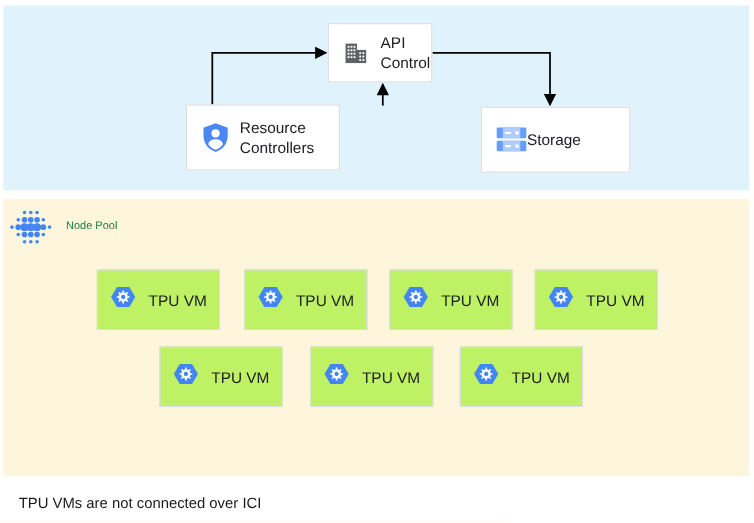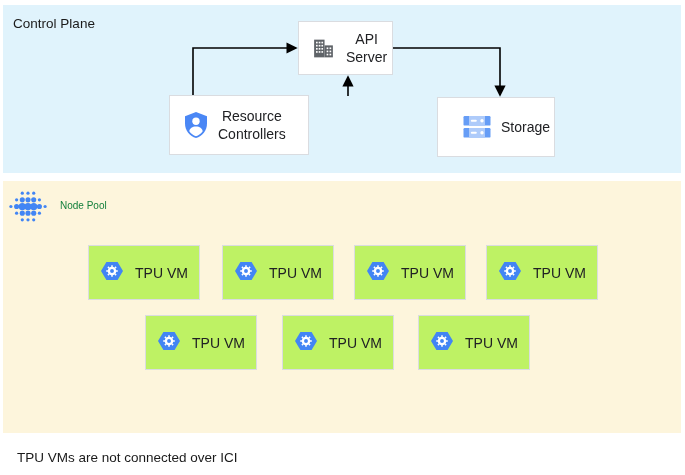--- a/index.html
+++ b/index.html
@@ -15,29 +15,29 @@
   .cp-title {
     position:absolute; left:11px; top:16px; width:86px; text-align:center;
     font-size:13.5px; line-height:15.5px; color:#1a1a1a;
   }
 
   .arrows { position:absolute; left:0; top:0; z-index:1; pointer-events:none; }
 
   .box {
     position:absolute; z-index:2; box-sizing:border-box;
     background:#ffffff; border:1px solid #dadce0;
-    display:flex; align-items:center;text-align:center;
+    display:flex; align-items:center;
   }
   .box .icon { flex:0 0 auto; display:flex; align-items:center; justify-content:center; }
   .lbl { font-size:14px; line-height:18px; color:#202124; white-space:pre; }
 
   .box-api        { left:298px; top:21px;  width:95px;  height:54px; padding-left:12px; gap:10px; }
   .box-rc         { left:123px; top:95px;  width:140px; height:60px; padding-left:13px; gap:9px;margin-left:46px; }
   .box-scheduler  { left:280px; top:96px;  width:140px; height:60px; padding-left:13px; gap:10px; }
-  .box-storage    { left:437px; top:97px;  width:118px; height:60px; padding-left:25px; gap:10px; }
+  .box-storage    { left:437px; top:97px;  width:136px; height:60px; padding-left:13px; }
 
   .np-header-icon { position:absolute; left:9px; top:189px; z-index:2; }
   .np-title { position:absolute; left:60px; top:200px; z-index:2; font-size:10px; color:#15803d; }
 
   .tpu-box {
     position:absolute; z-index:2; box-sizing:border-box; width:112px; height:55px;
     background:#bef264; border:1px solid #dadce0;
     display:flex; align-items:center; justify-content:center; gap:11px;
   }
   .caption {
@@ -80,21 +80,20 @@
       </marker>
     </defs>
     <g stroke="#000000" stroke-width="1.6" fill="none">
       <path d="M193,95 L193,48 L296,48" marker-end="url(#ah)"></path>
       <path d="M348,96 L348,77" marker-end="url(#ah)"></path>
       <path d="M393,48 L500,48 L500,95" marker-end="url(#ah)"></path>
     </g>
   </svg>
 
   <div class="cp-title">
-    <div>Control Plane</div>
   </div>
 
   <div class="box box-api">
     <span class="icon">
       <svg width="25" height="25" viewBox="0 0 24 24">
         <rect x="3" y="3.5" width="10" height="17" fill="#5f6368"></rect>
         <rect x="13" y="9" width="8" height="11.5" fill="#5f6368"></rect>
         <g fill="#ffffff">
           <rect x="4.8" y="5.5" width="1.6" height="1.6"></rect>
             <rect x="7.4" y="5.5" width="1.6" height="1.6"></rect>
@@ -110,21 +109,21 @@
             <rect x="10" y="14.5" width="1.6" height="1.6"></rect>
           <rect x="15" y="11" width="1.6" height="1.6"></rect>
             <rect x="17.8" y="11" width="1.6" height="1.6"></rect>
           <rect x="15" y="14" width="1.6" height="1.6"></rect>
             <rect x="17.8" y="14" width="1.6" height="1.6"></rect>
           <rect x="15" y="17" width="1.6" height="1.6"></rect>
             <rect x="17.8" y="17" width="1.6" height="1.6"></rect>
         </g>
       </svg>
     </span>
-    <span class="lbl"><span>API</span><br><span>Server</span></span>
+    <span class="lbl"><span>API</span><br><span>Control</span></span>
   </div>
 
   <div class="box box-rc">
     <span class="icon">
       <svg width="26" height="28" viewBox="0 0 26 28">
         <path d="M13,1 L24,5.2 V12.5 C24,19.6 19.3,25.3 13,27.1 C6.7,25.3 2,19.6 2,12.5 V5.2 Z" fill="#4a87f5"></path>
         <circle cx="13" cy="10.3" r="3.7" fill="#ffffff"></circle>
         <path d="M13,15.6 c3.7,0 6.3,1.8 6.7,4.6 c-1.7,2.4 -4,4.2 -6.7,5 c-2.7,-0.8 -5,-2.6 -6.7,-5 c0.4,-2.8 3,-4.6 6.7,-4.6 Z" fill="#ffffff"></path>
       </svg>
     </span>

